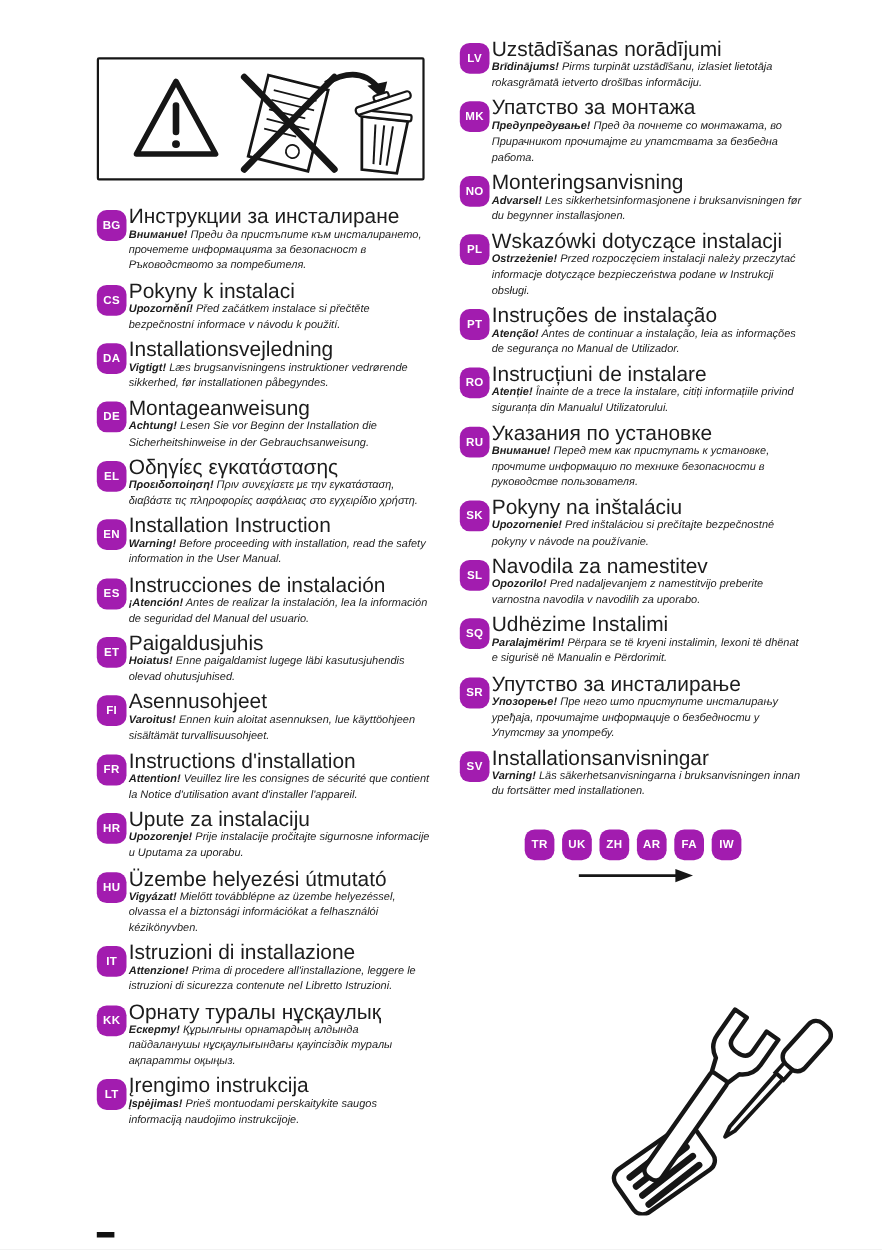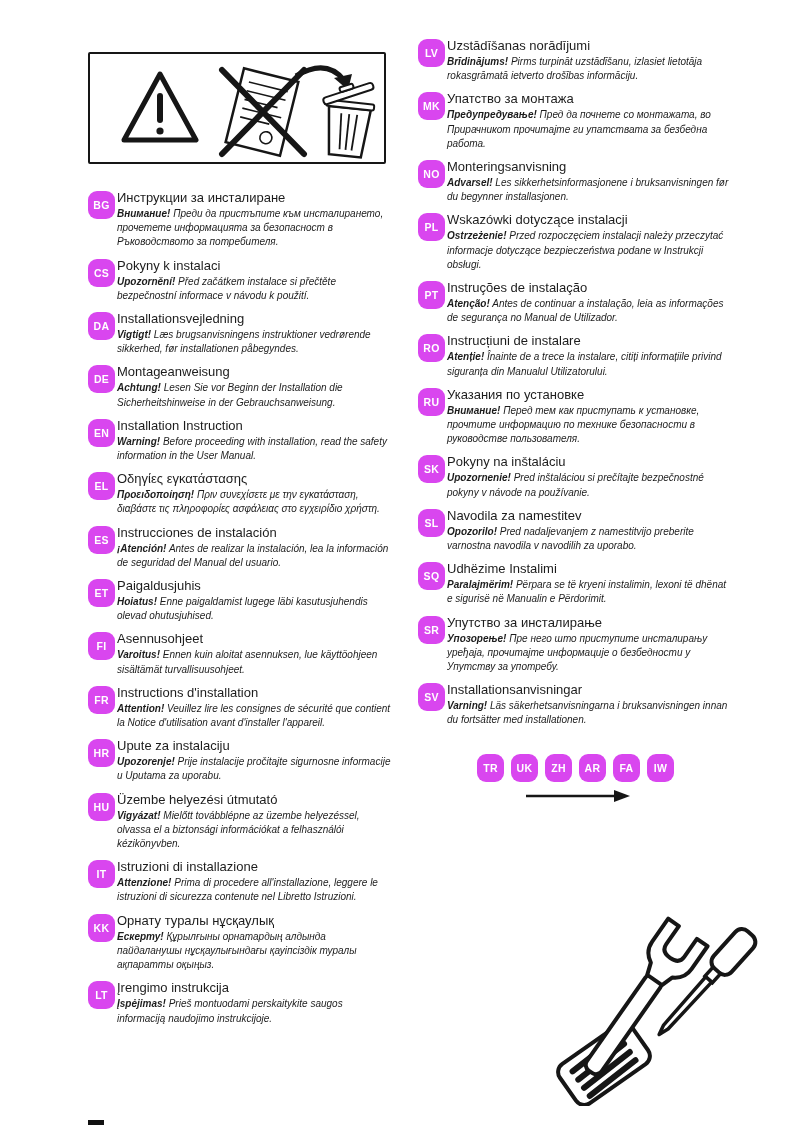--- a/index.html
+++ b/index.html
@@ -22,27 +22,27 @@
     border-radius:2px;
     margin-bottom:26px;
     box-sizing:border-box;
     background:#fff;
   }
 
   .entry{position:relative;padding-left:29px;margin-bottom:8px;}
   .badge{
     display:inline-flex;align-items:center;justify-content:center;
     min-width:27px;height:16px;
-    background:#d946ef;color:#ffffff;
+    background:#a21caf;color:#ffffff;
     border-radius:9px;
     font-size:10.5px;font-weight:bold;letter-spacing:.3px;
     box-sizing:border-box;padding:14px 3px;
   }
   .entry > .badge{position:absolute;left:0;top:1px;}
-  .title{font-size:13px;line-height:16px;margin-bottom:1px;}
+  .title{font-size:19px;line-height:16px;margin-bottom:1px;}
   .body{font-size:10px;line-height:14.2px;font-style:italic;}
   .body b{font-weight:bold;}
 
   .badge-row{
     display:flex;align-items:center;gap:7px;
     margin-top:26px;padding-left:2px;flex-direction:column;
   }
   .badge-row .arrow{margin-left:4px;flex:0 0 auto;}
 
   .tools-fig{position:absolute;right:40px;bottom:26px;}
@@ -119,28 +119,28 @@
           <span class="badge">DA</span>
           <div class="title">Installationsvejledning</div>
           <div class="body"><b>Vigtigt!</b> <span>Læs brugsanvisningens instruktioner vedrørende sikkerhed, før installationen påbegyndes.</span></div>
         </div>
         <div class="entry">
           <span class="badge">DE</span>
           <div class="title">Montageanweisung</div>
           <div class="body"><b>Achtung!</b> <span>Lesen Sie vor Beginn der Installation die Sicherheitshinweise in der Gebrauchsanweisung.</span></div>
         </div>
         <div class="entry">
+          <span class="badge">EL</span>
+          <div class="title">Οδηγίες εγκατάστασης</div>
+          <div class="body"><b>Προειδοποίηση!</b> <span>Πριν συνεχίσετε με την εγκατάσταση, διαβάστε τις πληροφορίες ασφάλειας στο εγχειρίδιο χρήστη.</span></div>
+        </div>
+        <div class="entry">
           <span class="badge">EN</span>
           <div class="title">Installation Instruction</div>
           <div class="body"><b>Warning!</b> <span>Before proceeding with installation, read the safety information in the User Manual.</span></div>
-        </div>
-        <div class="entry">
-          <span class="badge">EL</span>
-          <div class="title">Οδηγίες εγκατάστασης</div>
-          <div class="body"><b>Προειδοποίηση!</b> <span>Πριν συνεχίσετε με την εγκατάσταση, διαβάστε τις πληροφορίες ασφάλειας στο εγχειρίδιο χρήστη.</span></div>
         </div>
         <div class="entry">
           <span class="badge">ES</span>
           <div class="title">Instrucciones de instalación</div>
           <div class="body"><b>¡Atención!</b> <span>Antes de realizar la instalación, lea la información de seguridad del Manual del usuario.</span></div>
         </div>
         <div class="entry">
           <span class="badge">ET</span>
           <div class="title">Paigaldusjuhis</div>
           <div class="body"><b>Hoiatus!</b> <span>Enne paigaldamist lugege läbi kasutusjuhendis olevad ohutusjuhised.</span></div>

